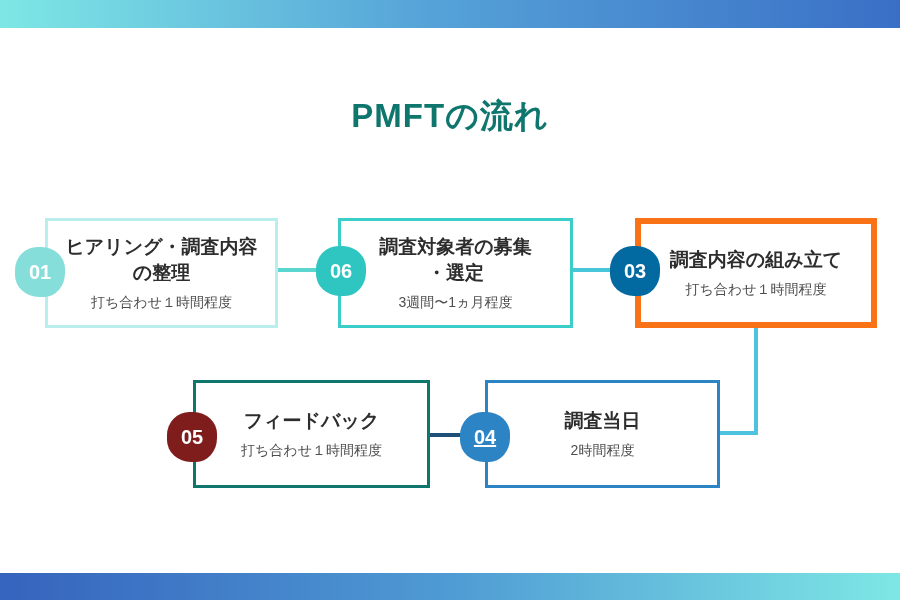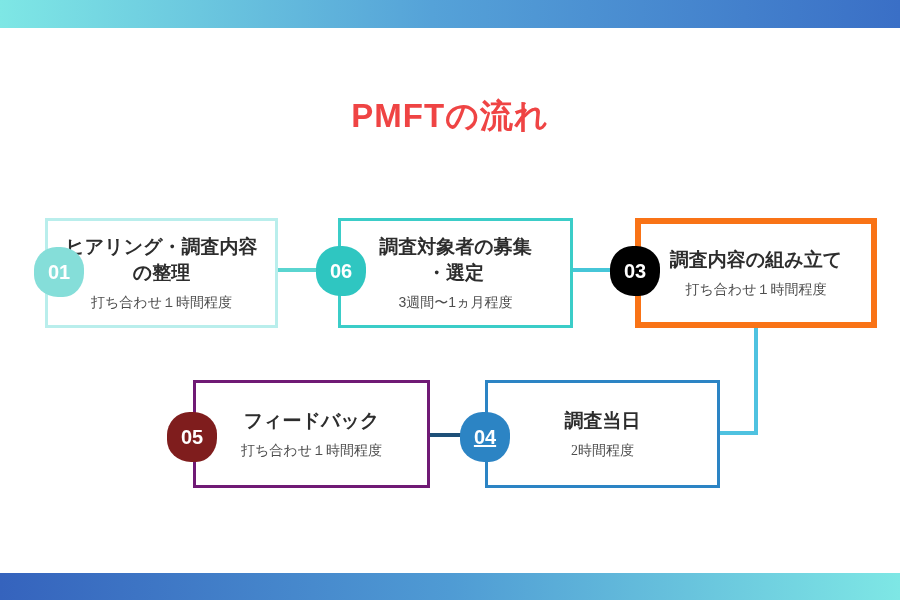--- a/index.html
+++ b/index.html
@@ -7,21 +7,21 @@
     width:900px;height:600px;position:relative;overflow:hidden;
     background:#ffffff;
     font-family:"Liberation Sans","DejaVu Sans",sans-serif;
   }
   .bar{position:absolute;left:0;width:900px;}
   .bar.top{top:0;height:28px;background:linear-gradient(to right,#7ee7e5,#55a2d8 48%,#3a6fc6);}
   .bar.bottom{top:573px;height:27px;background:linear-gradient(to right,#3563bd,#4f9bd4 50%,#7ee7e5);}
 
   .page-title{
     position:absolute;left:0;top:94px;width:900px;
-    text-align:center;font-size:33px;font-weight:800;color:#ef4444;
+    text-align:center;font-size:33px;font-weight:800;color:#0f766e;
     letter-spacing:1px;margin:0;
   }
 
   .connector{position:absolute;z-index:0;}
   .c12{left:278px;top:268px;width:42px;height:4px;background:#5ad5d0;}
   .c23{left:573px;top:268px;width:41px;height:4px;background:#46c6d8;}
   .c34v{left:754px;top:328px;width:4px;height:107px;background:#4fc2e0;}
   .c34h{left:720px;top:431px;width:38px;height:4px;background:#4fc2e0;}
   .c54{left:430px;top:433px;width:34px;height:4px;background:#1e5078;}
 
@@ -35,28 +35,28 @@
   .box .dur{font-size:14px;color:#4e4e4e;margin-top:9px;}
 
   .badge{
     position:absolute;z-index:3;width:50px;height:50px;
     display:flex;align-items:center;justify-content:center;
     color:#ffffff;font-size:20px;font-weight:800;
     border-radius:45% 47% 42% 48% / 46% 44% 48% 44%;
   }
 
   .s1 .box{left:45px;top:218px;width:233px;height:110px;border:3px solid #b9eeec;}
-  .s1 .badge{left:34px;top:247px;background:#85ded9;text-align:right;}
+  .s1 .badge{left:15px;top:247px;background:#85ded9;text-align:right;}
   .s2 .box{left:338px;top:218px;width:235px;height:110px;border:3px solid #3bcdc8;text-align:right;}
   .s2 .badge{left:316px;top:246px;background:#2fc6c1;}
   .s3 .box{left:635px;top:218px;width:242px;height:110px;border:6px solid #f97316;}
-  .s3 .badge{left:610px;top:246px;background:#000000;}
-  .s4 .box{left:485px;top:380px;width:235px;height:108px;border:3px solid #2c84c4;font-family:Liberation Serif, serif;}
+  .s3 .badge{left:610px;top:246px;background:#0369a1;}
+  .s4 .box{left:485px;top:380px;width:235px;height:108px;border:3px solid #2c84c4;}
   .s4 .badge{left:460px;top:412px;background:#2c84c4;text-decoration:underline;}
-  .s5 .box{left:193px;top:380px;width:237px;height:108px;border:3px solid #701a75;}
+  .s5 .box{left:193px;top:380px;width:237px;height:108px;border:3px solid #0f766e;}
   .s5 .badge{left:167px;top:412px;background:#7f1d1d;}
 </style>
 </head>
 <body>
 
 <div class="bar top"></div>
 
 <h1 class="page-title">PMFTの流れ</h1>
 
 <div class="connector c12"></div>

